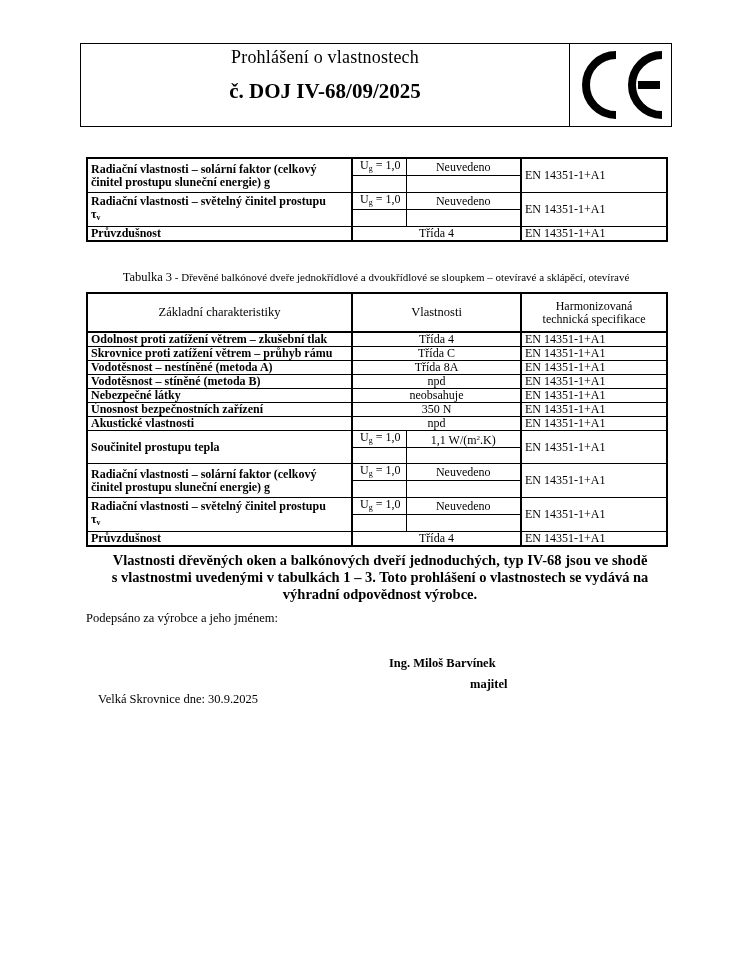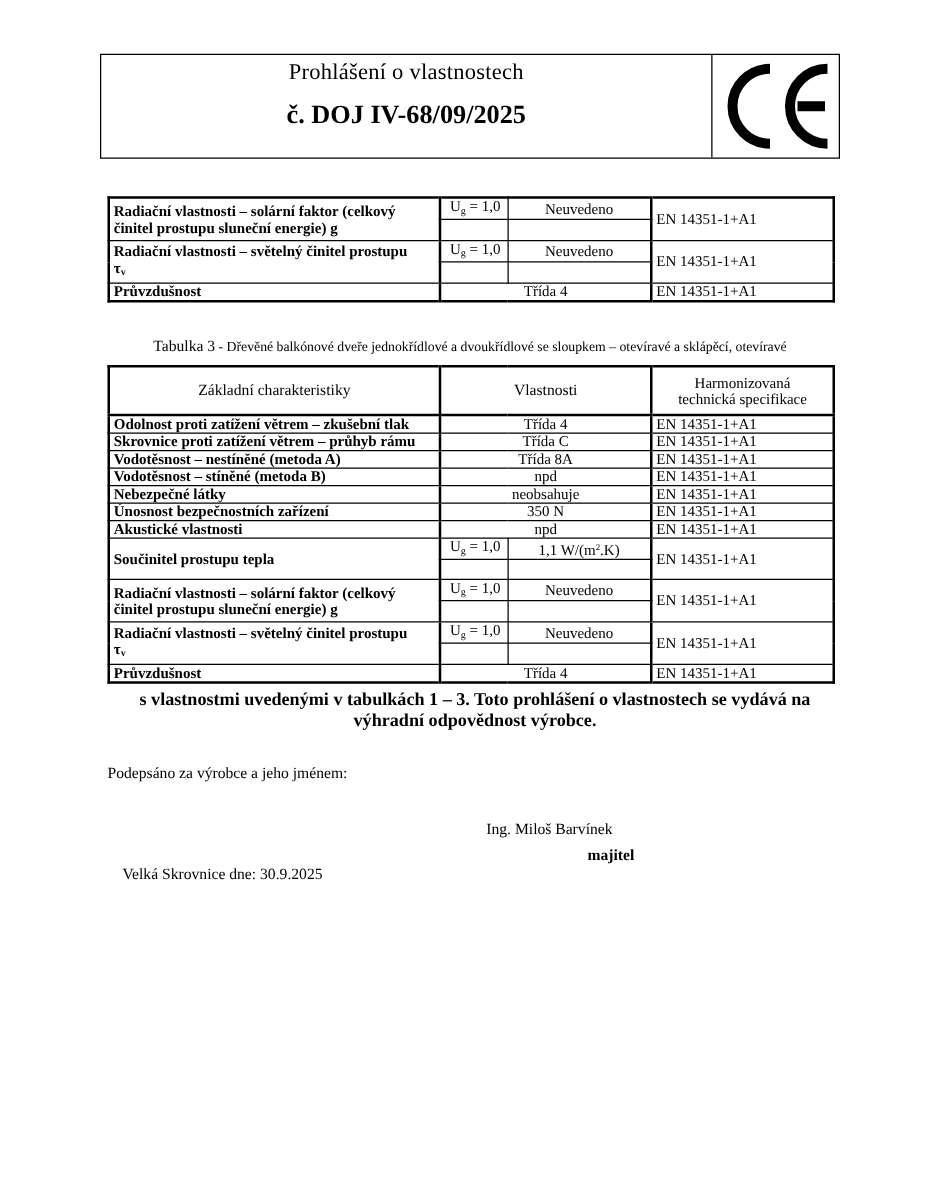--- a/index.html
+++ b/index.html
@@ -32,21 +32,21 @@
 
   #table1 { left: 86px; top: 157px; width: 580px; }
   #table2 { left: 86px; top: 292px; width: 580px; }
 
   #table3-caption { left: 86px; top: 270px; width: 580px; text-align: center; font-size: 11px; font-weight: normal; }
   #table3-caption .big { font-size: 12.5px; }
 
   #conformity { left: 100px; top: 552px; width: 560px; text-align: center; font-size: 14.5px; font-weight: bold; line-height: 17px; }
   #signed-by { left: 86px; top: 611px; font-size: 12.5px; }
   #place-date { left: 98px; top: 656px; font-size: 12.5px; font-weight: normal; margin-top: 36px; }
-  #signer-name { left: 389px; top: 656px; font-size: 12.5px; font-weight: normal; }
+  #signer-name { left: 389px; top: 656px; font-size: 12.5px; font-weight: bold; }
   #signer-role { left: 470px; top: 677px; font-size: 12.5px; font-weight: bold; }
 </style>
 </head>
 <body>
 
 <div id="header-box" class="abs">
   <div id="header-title-wrap">
     <div id="doc-title">Prohlášení o vlastnostech</div>
     <div id="doc-number">č. DOJ IV-68/09/2025</div>
   </div>
@@ -180,20 +180,21 @@
 
   <tr style="height:14px">
     <td class="lbl thick-r">Průvzdušnost</td>
     <td colspan="2" class="c">Třída 4</td>
     <td class="spec thick-l">EN 14351-1+A1</td>
   </tr>
 </tbody>
   </table>
 
 <div id="conformity" class="abs">
+  <div>Vlastnosti dřevěných oken a balkónových dveří jednoduchých, typ IV-68 jsou ve shodě</div>
   <div>s vlastnostmi uvedenými v tabulkách 1 – 3. Toto prohlášení o vlastnostech se vydává na</div>
   <div>výhradní odpovědnost výrobce.</div>
 </div>
 
 <div id="signed-by" class="abs">Podepsáno za výrobce a jeho jménem:</div>
 <div id="place-date" class="abs">Velká Skrovnice dne: 30.9.2025</div>
 <div id="signer-name" class="abs">Ing. Miloš Barvínek</div>
 <div id="signer-role" class="abs">majitel</div>
 
 </body></html>

